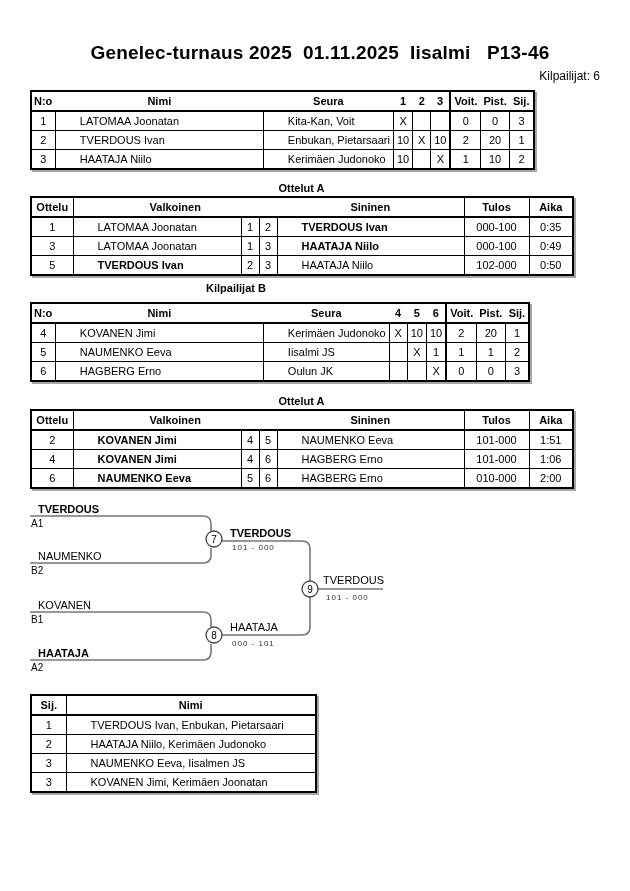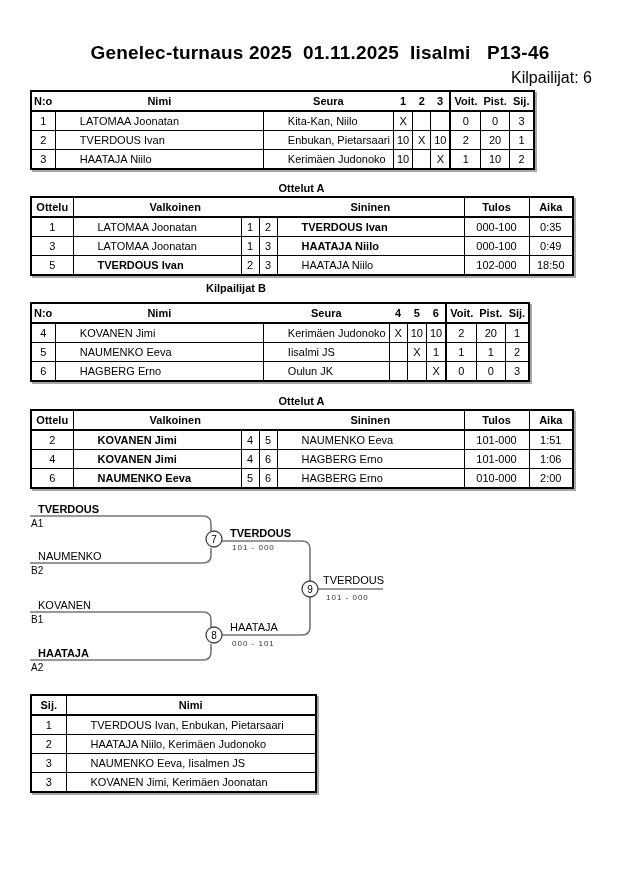--- a/index.html
+++ b/index.html
@@ -6,21 +6,21 @@
   body{
     width:630px;height:891px;background:#ffffff;position:relative;
     font-family:"Liberation Sans","DejaVu Sans",sans-serif;color:#000;
   }
   .abs{position:absolute;}
   .page-title{
     top:42px;left:0;right:0;text-align:center;
     font-size:19px;font-weight:bold;white-space:pre;letter-spacing:.2px;padding-left:10px;
   }
   .sec-title{font-weight:bold;font-size:11px;text-align:center;}
-  .competitors{top:69px;right:38px;font-size:16px;}
+  .competitors{top:69px;right:30px;font-size:12px;}
   table{
     position:absolute;border-collapse:collapse;background:#fff;
     font-size:11px;table-layout:fixed;border:2px solid #000;
     box-shadow:2px 2px 0 rgba(0,0,0,.35);
   }
   td,th{height:18px;padding:0 3px;overflow:hidden;white-space:nowrap;vertical-align:middle;}
   thead th{border:0;border-bottom:2px solid #000;font-weight:bold;text-align:center;}
   tbody td{border:1px solid #000;text-align:center;}
   tbody td.l{text-align:left;padding-left:24px;}
   .grp{border-left:2px solid #000 !important;}
@@ -67,21 +67,21 @@
     <th>3</th>
     <th class="grp">Voit.</th>
     <th>Pist.</th>
     <th>Sij.</th>
   </tr>
     </thead>
   <tbody>
     <tr>
       <td>1</td>
       <td class="l">LATOMAA Joonatan</td>
-      <td class="l">Kita-Kan, Niilo</td>
+      <td class="l">Kita-Kan, Voit</td>
       <td>X</td>
       <td></td>
       <td></td>
       <td class="grp">0</td>
       <td>0</td>
       <td>3</td>
     </tr>
     <tr>
       <td>2</td>
       <td class="l">TVERDOUS Ivan</td>
@@ -146,21 +146,21 @@
       <td>000-100</td>
       <td>0:49</td>
     </tr>
     <tr>
       <td>5</td>
       <td class="l bold">TVERDOUS Ivan</td>
       <td>2</td>
       <td>3</td>
       <td class="l">HAATAJA Niilo</td>
       <td>102-000</td>
-      <td>18:50</td>
+      <td>0:50</td>
     </tr>
   </tbody>
 </table>
 
 <div class="abs sec-title" style="left:30px;width:412px;top:282px;">Kilpailijat B</div>
 <table style="left:30px;top:302px;">
   <colgroup>
       <col style="width:22px">
       <col style="width:208px">
       <col style="width:125px">

